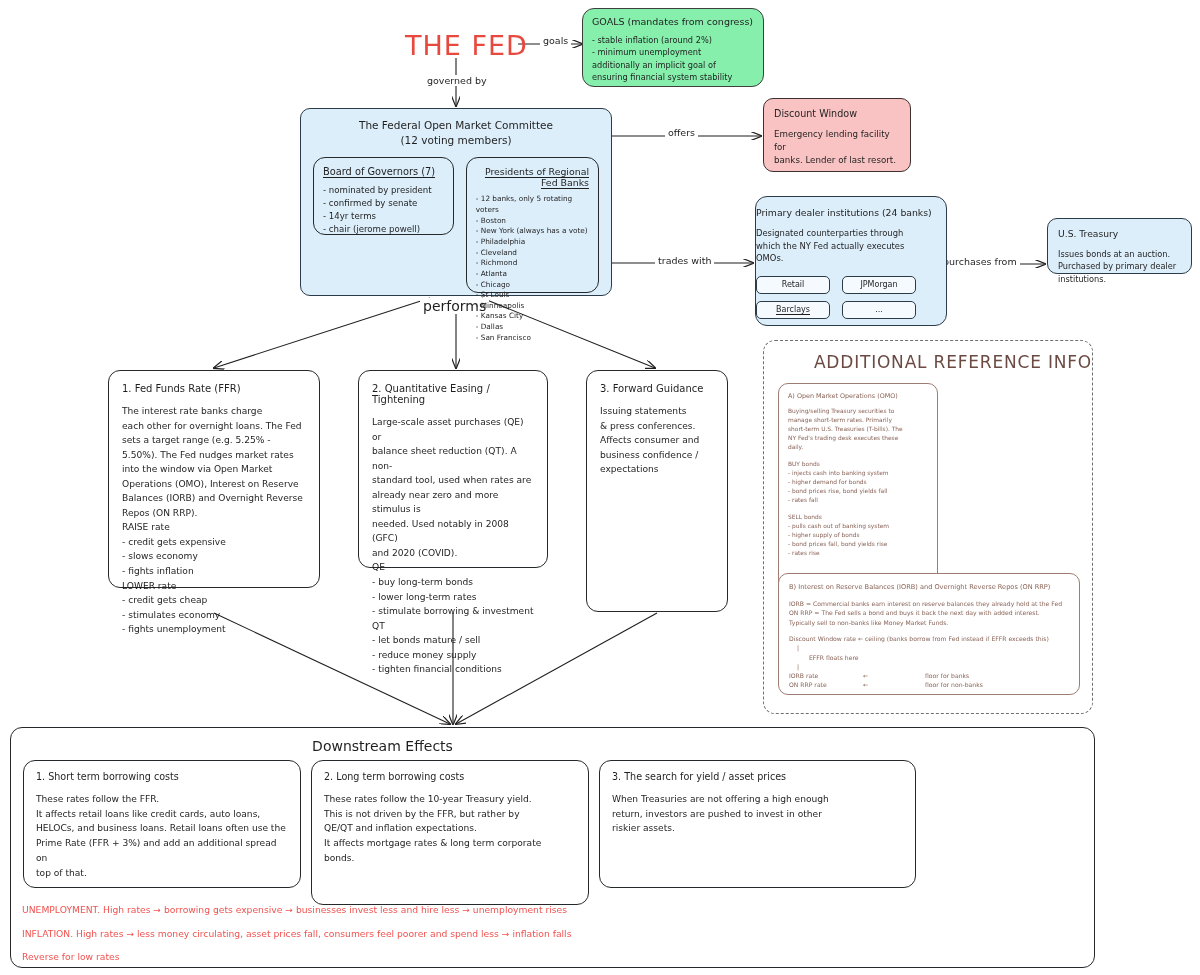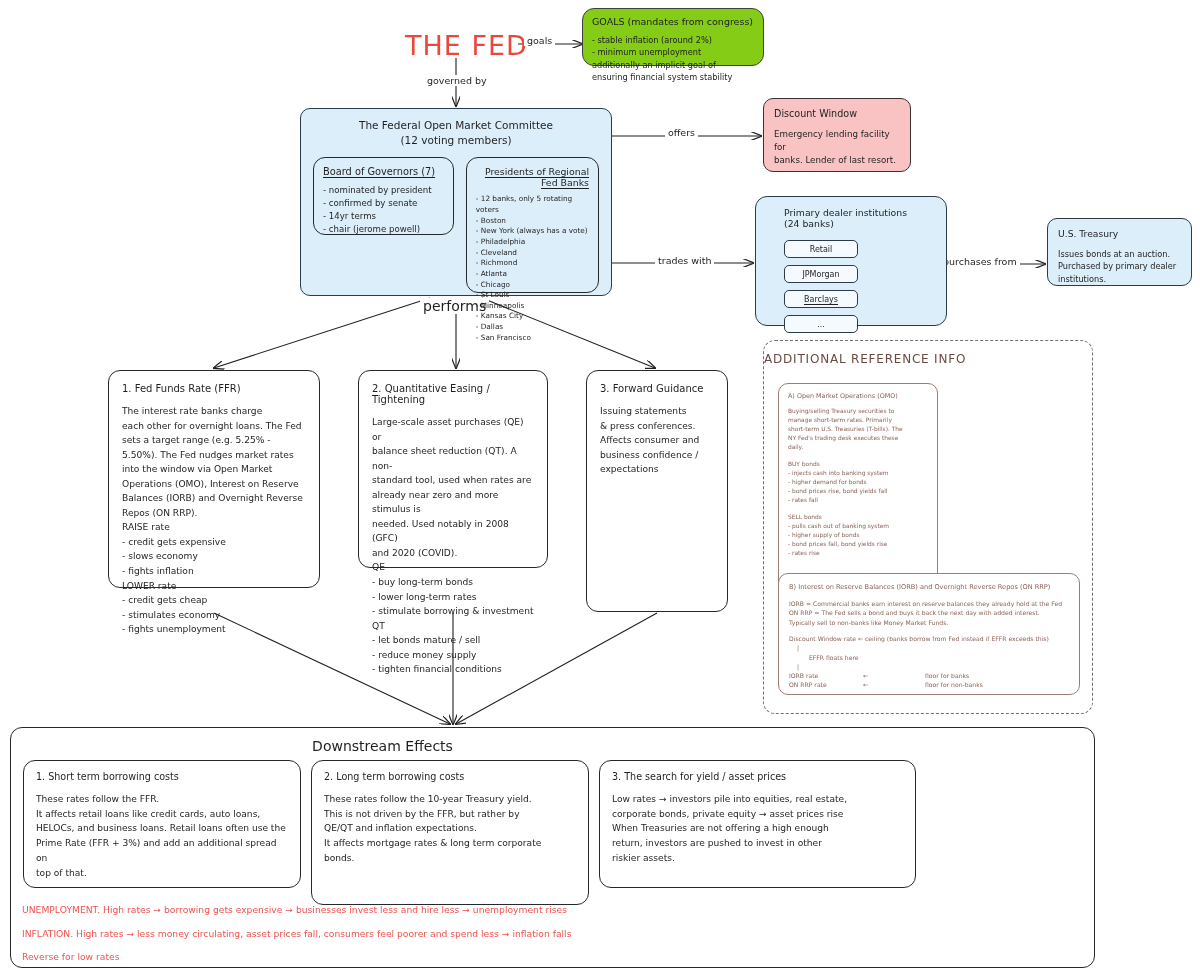--- a/index.html
+++ b/index.html
@@ -40,22 +40,22 @@
     position:absolute;
     font-size:9.5px;
     color:#1f1f1f;
     background:#fff;
     padding:0 3px;
     white-space:nowrap;
   }
   .edge-label.big{font-size:14px;}
 
   
-  #goals{left:582px; top:8px; width:182px; height:58px;
-    background:#84cc16; border-color:#3f3f3f; border-radius:12px;}
+  #goals{left:582px; top:8px; width:182px; height:79px;
+    background:#86efac; border-color:#3f3f3f; border-radius:12px;}
   #goals .inner{padding:7px 9px;}
   #goals .ttl{font-size:9.5px; margin-bottom:7px;}
   #goals .body{font-size:8.2px; line-height:1.5;}
 
   
   #fomc{left:300px; top:108px; width:312px; height:188px;
     background:#ddeefb; border-color:#2b3b47; border-radius:10px;}
   #fomc .head{
     text-align:center; font-size:10.5px; line-height:1.45; padding-top:9px;
   }
@@ -74,34 +74,34 @@
   
   #discount{left:763px; top:98px; width:148px; height:74px;
     background:#f9c3c3; border-color:#3d3030; border-radius:10px;}
   #discount .inner{padding:9px 10px;}
   #discount .ttl{font-size:9.6px; margin-bottom:9px;}
   #discount .body{font-size:8.7px; line-height:1.5;}
 
   
   #dealers{left:755px; top:196px; width:192px; height:130px;
     background:#ddeefb; border-color:#2b3b47; border-radius:12px;}
-  #dealers .inner{padding:10px 28px;}
+  #dealers .inner{padding:10px 0;}
   #dealers .ttl{font-size:9.3px; margin-bottom:9px;}
   #dealers .body{font-size:8.4px; line-height:1.5;}
   .chips{display:flex; flex-wrap:wrap; gap:7px 12px; margin-top:11px;}
   .chip{
     width:72px; height:16px; border:1.2px solid #2b3b47; border-radius:5px;
     background:#f4fafe; font-size:8px; display:flex; align-items:center;
     justify-content:center;
   }
   .chip.ul span{text-decoration:underline; text-decoration-thickness:.6px;
     text-underline-offset:2px;}
 
   
-  #treasury{left:1047px; top:218px; width:145px; height:68px;
+  #treasury{left:1047px; top:218px; width:145px; height:56px;
     background:#ddeefb; border-color:#2b3b47; border-radius:10px;}
   #treasury .inner{padding:9px 10px;}
   #treasury .ttl{font-size:9.2px; margin-bottom:9px;}
   #treasury .body{font-size:8.2px; line-height:1.5;}
 
   
   #tool1{left:108px; top:370px; width:212px; height:218px;}
   #tool1 .inner{padding:12px 13px;}
   #tool2{left:358px; top:370px; width:190px; height:198px;}
   #tool2 .inner{padding:12px 13px;}
@@ -110,21 +110,21 @@
   .tool .ttl{font-size:10px; margin-bottom:10px;}
   .tool .body{font-size:9.1px; line-height:1.6;}
 
   
   #refpanel{
     left:763px; top:340px; width:330px; height:374px;
     border:1.5px dashed #6f6f6f; border-radius:12px; background:#fff;
     box-sizing:border-box;
   }
   #refpanel .rtitle{
-    text-align:left; font-size:12px; color:#6b4a43;
+    text-align:right; font-size:17px; color:#6b4a43;
     letter-spacing:.8px; margin-top:11px;
   }
   #refA{
     position:absolute; left:14px; top:42px; width:160px; height:208px;
     border:1.2px solid #9d7c72; border-radius:10px; background:#fff;
     box-sizing:border-box; padding:8px 9px; color:#8a6458;
   }
   #refA .ttl{font-size:6.4px; margin-bottom:7px;}
   #refA .body{font-size:5.9px; line-height:1.52;}
   #refB{
@@ -192,21 +192,21 @@
     <path d="M456,298 L456,368" stroke="#1f1f1f" stroke-width="1.1" fill="none" marker-end="url(#ah)"></path>
     <path d="M482,298 L655,368" stroke="#1f1f1f" stroke-width="1.1" fill="none" marker-end="url(#ah)"></path>
 
     <path d="M214,613 L450,724" stroke="#1f1f1f" stroke-width="1.1" fill="none" marker-end="url(#ah)"></path>
     <path d="M453,613 L453,724" stroke="#1f1f1f" stroke-width="1.1" fill="none" marker-end="url(#ah)"></path>
     <path d="M657,613 L456,724" stroke="#1f1f1f" stroke-width="1.1" fill="none" marker-end="url(#ah)"></path>
   </svg>
 
   <div class="title-fed" style="left:405px; top:30px;">THE FED</div>
 
-  <div class="edge-label" style="left:524px; top:35px;">goals</div>
+  <div class="edge-label" style="left:540px; top:35px;">goals</div>
   <div class="edge-label" style="left:424px; top:75px;">governed by</div>
   <div class="edge-label" style="left:665px; top:127px;">offers</div>
   <div class="edge-label" style="left:655px; top:255px;">trades with</div>
   <div class="edge-label" style="left:940px; top:256px;">purchases from</div>
   <div class="edge-label big" style="left:420px; top:298px;">performs</div>
 
   <div id="goals" class="node rbox">
     <div class="inner">
       <span class="ttl">GOALS (mandates from congress)</span>
       <div class="body" style="white-space:pre-line;">- stable inflation (around 2%)
@@ -255,20 +255,23 @@
     <div class="inner">
       <span class="ttl">Discount Window</span>
       <div class="body" style="white-space:pre-line;">Emergency lending facility for
 banks. Lender of last resort.</div>
     </div>
   </div>
 
   <div id="dealers" class="node rbox">
     <div class="inner">
       <span class="ttl">Primary dealer institutions (24 banks)</span>
+      <div class="body" style="white-space:pre-line;">Designated counterparties through
+which the NY Fed actually executes
+OMOs.</div>
       <div class="chips">
         <div class="chip">
             <span>Retail</span>
           </div>
         <div class="chip">
             <span>JPMorgan</span>
           </div>
         <div class="chip ul">
             <span>Barclays</span>
           </div>
@@ -415,22 +418,20 @@
           <div class="body" style="white-space:pre-line;">This is not driven by the FFR, but rather by
 QE/QT and inflation expectations.</div>
           <div class="body sp"></div>
           <div class="body" style="white-space:pre-line;">It affects mortgage rates &amp; long term corporate
 bonds.</div>
         </div>
       </div>
       <div id="d3" class="rbox dcard">
         <div class="inner">
           <span class="ttl">3. The search for yield / asset prices</span>
-          <div class="body" style="white-space:pre-line;">Low rates → investors pile into equities, real estate,
-corporate bonds, private equity → asset prices rise</div>
           <div class="body sp"></div>
           <div class="body" style="white-space:pre-line;">When Treasuries are not offering a high enough
 return, investors are pushed to invest in other
 riskier assets.</div>
         </div>
       </div>
     </div>
   </div>
 
   <div id="r1" class="redline">UNEMPLOYMENT. High rates → borrowing gets expensive → businesses invest less and hire less → unemployment rises</div>

